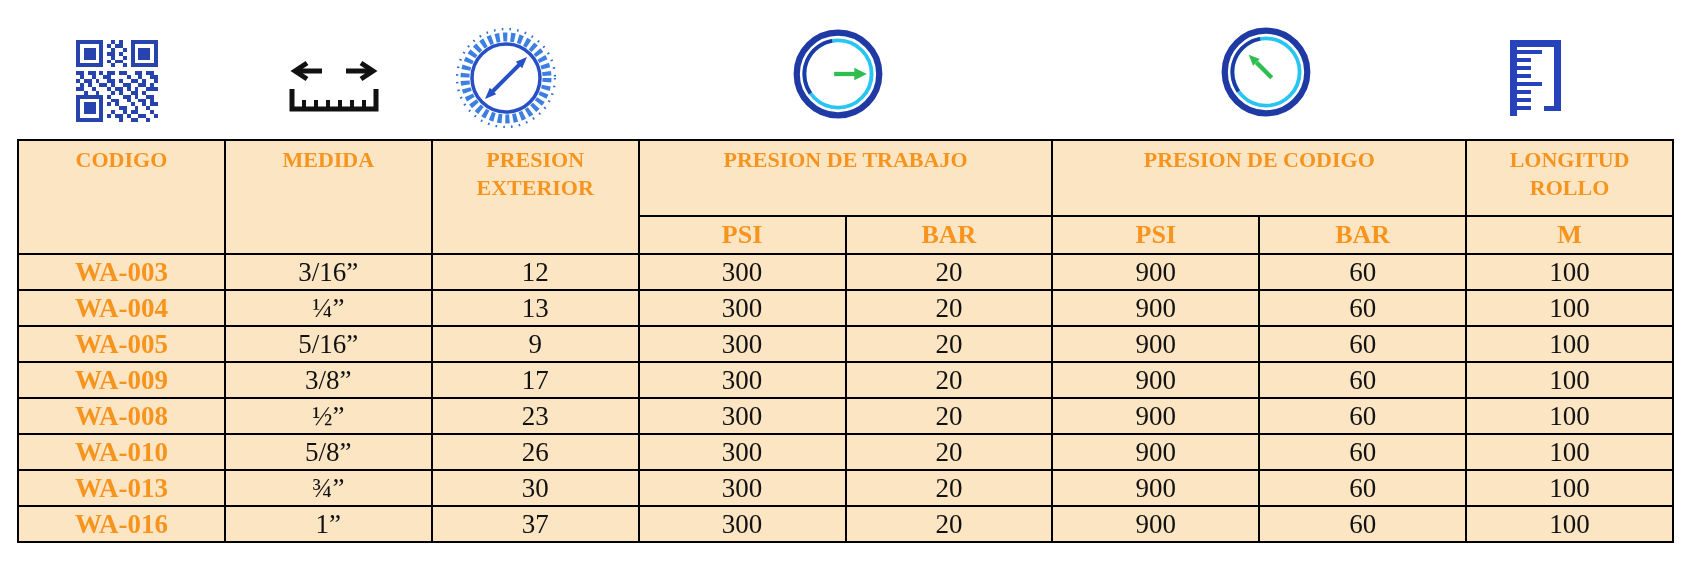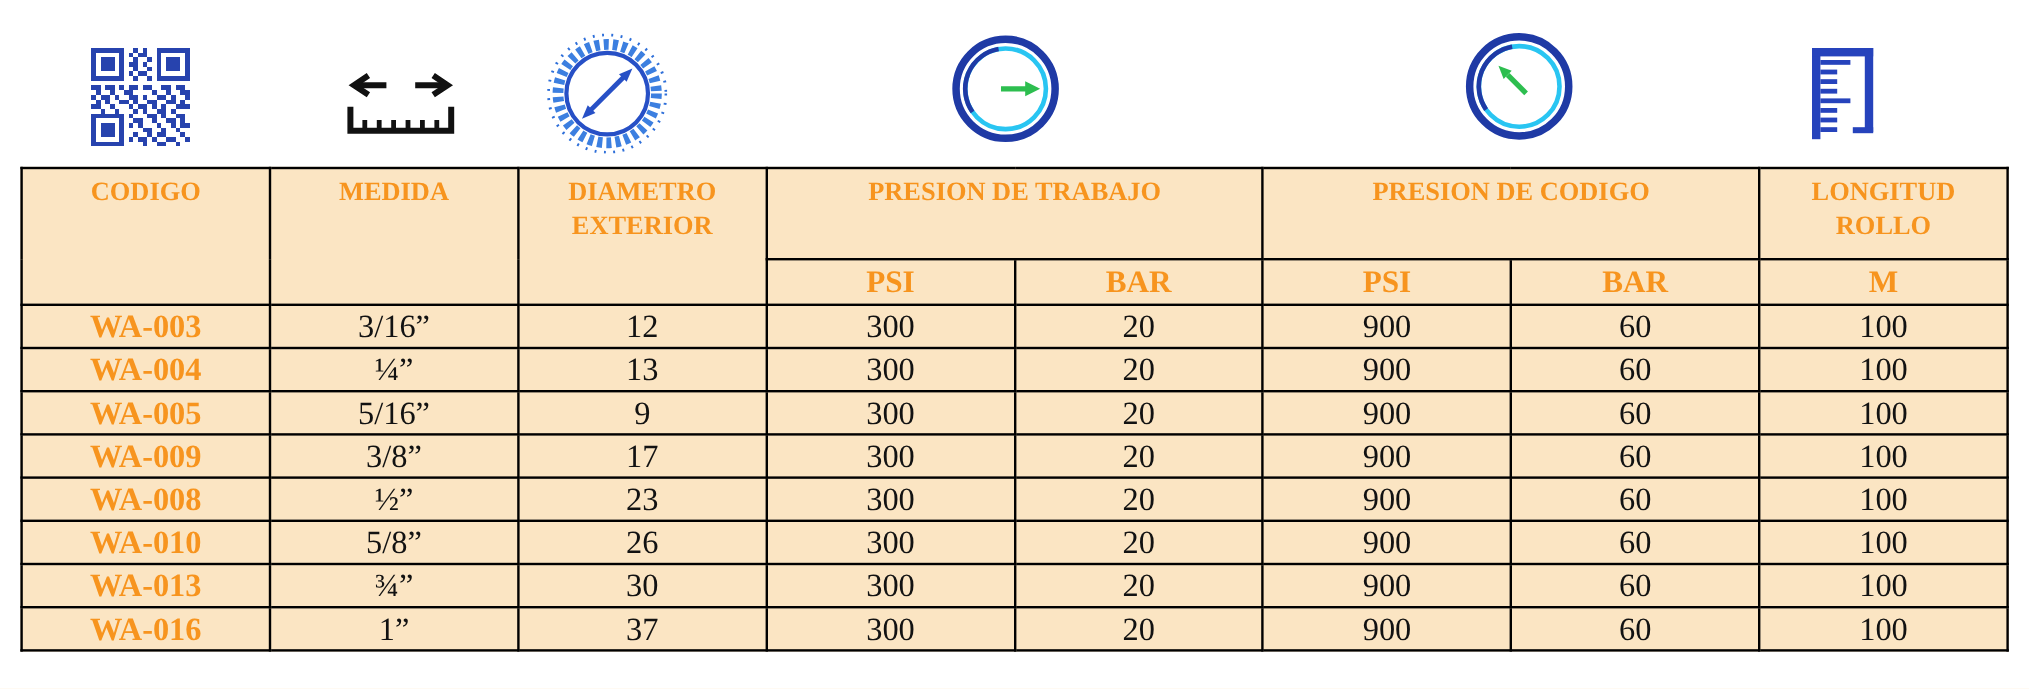--- a/index.html
+++ b/index.html
@@ -141,21 +141,21 @@
       <col>
       <col>
       <col>
       <col>
       <col>
     </colgroup>
   <tbody>
       <tr class="hdr1">
     <th class="h1" rowspan="2">CODIGO</th>
     <th class="h1" rowspan="2">MEDIDA</th>
-    <th class="h1" rowspan="2">DIAMETRO EXTERIOR</th>
+    <th class="h1" rowspan="2">PRESION EXTERIOR</th>
     <th class="h1" colspan="2">PRESION DE TRABAJO</th>
     <th class="h1" colspan="2">PRESION DE CODIGO</th>
     <th class="h1">LONGITUD ROLLO</th>
   </tr>
   <tr class="hdr2">
     <th class="h2">PSI</th>
     <th class="h2">BAR</th>
     <th class="h2">PSI</th>
     <th class="h2">BAR</th>
     <th class="h2">M</th>

